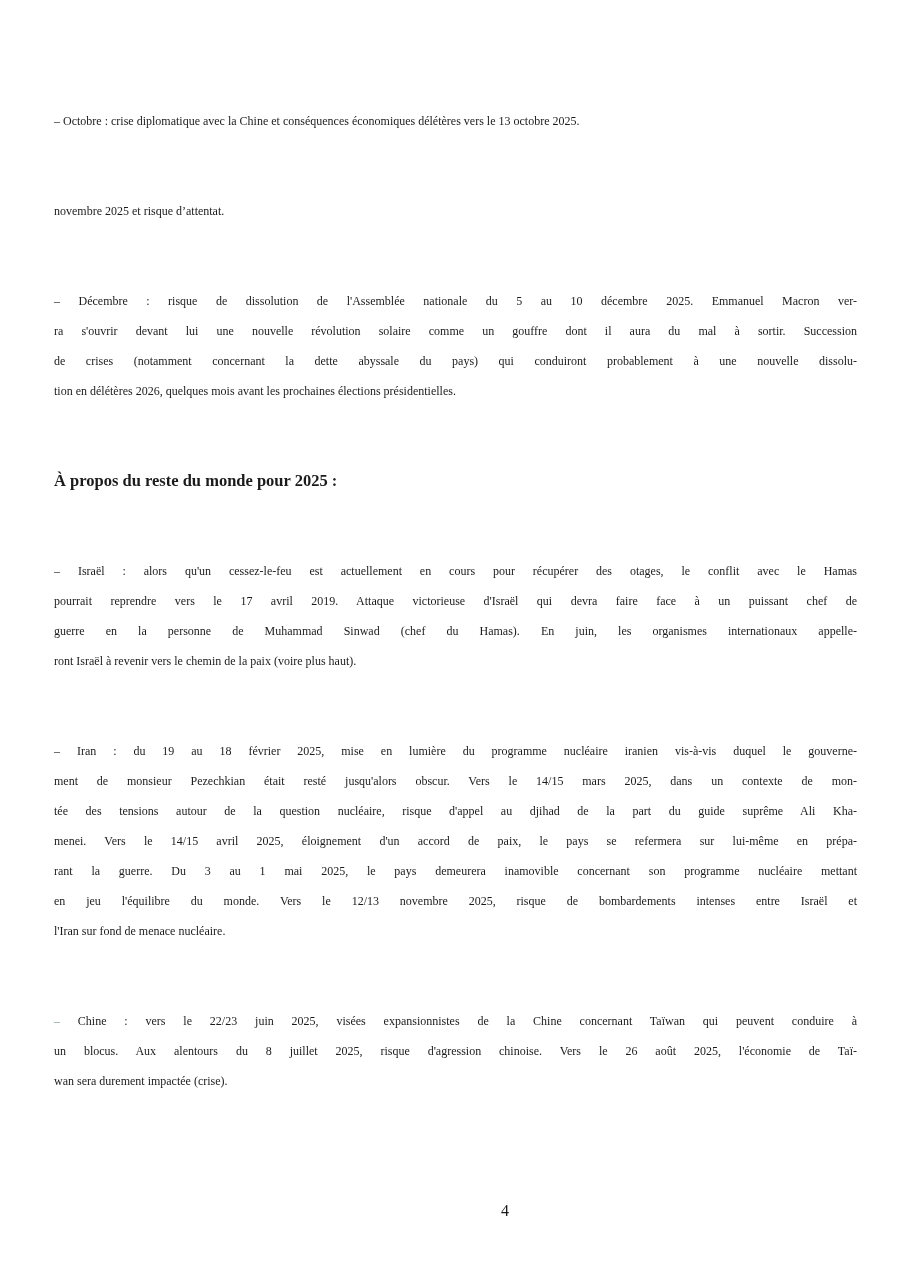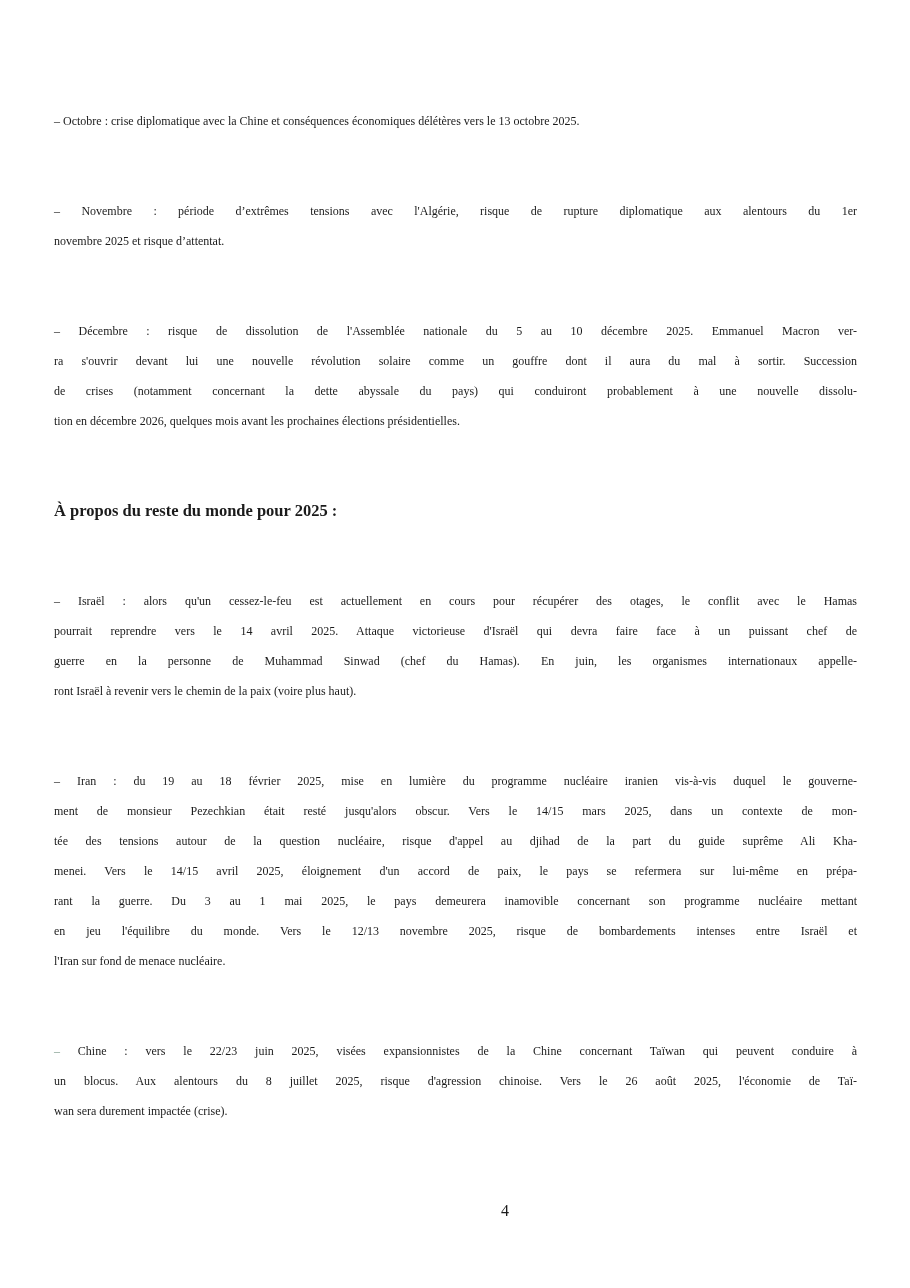--- a/index.html
+++ b/index.html
@@ -49,36 +49,35 @@
 </head>
 <body>
 
 <div class="content">
 
   <div class="para">
     <div class="ln l">– Octobre : crise diplomatique avec la Chine et conséquences économiques délétères vers le 13 octobre 2025.</div>
   </div>
 
   <div class="para">
-    <div class="ln j">– Novembre : période d’extrêmes tensions avec l'Algérie, risque de rupture diplomatique aux alentours du 1er</div>
     <div class="ln l">novembre 2025 et risque d’attentat.</div>
   </div>
 
   <div class="para">
     <div class="ln j">– Décembre : risque de dissolution de l'Assemblée nationale du 5 au 10 décembre 2025. Emmanuel Macron ver-</div>
     <div class="ln j">ra s'ouvrir devant lui une nouvelle révolution solaire comme un gouffre dont il aura du mal à sortir. Succession</div>
     <div class="ln j">de crises (notamment concernant la dette abyssale du pays) qui conduiront probablement à une nouvelle dissolu-</div>
-    <div class="ln l">tion en décembre 2026, quelques mois avant les prochaines élections présidentielles.</div>
+    <div class="ln l">tion en délétères 2026, quelques mois avant les prochaines élections présidentielles.</div>
   </div>
 
   <div class="heading">À propos du reste du monde pour 2025 :</div>
 
   <div class="para">
     <div class="ln j">– Israël : alors qu'un cessez-le-feu est actuellement en cours pour récupérer des otages, le conflit avec le Hamas</div>
-    <div class="ln j">pourrait reprendre vers le 14 avril 2025. Attaque victorieuse d'Israël qui devra faire face à un puissant chef de</div>
+    <div class="ln j">pourrait reprendre vers le 17 avril 2019. Attaque victorieuse d'Israël qui devra faire face à un puissant chef de</div>
     <div class="ln j">guerre en la personne de Muhammad Sinwad (chef du Hamas). En juin, les organismes internationaux appelle-</div>
     <div class="ln l">ront Israël à revenir vers le chemin de la paix (voire plus haut).</div>
   </div>
 
   <div class="para">
     <div class="ln j">– Iran : du 19 au 18 février 2025, mise en lumière du programme nucléaire iranien vis-à-vis duquel le gouverne-</div>
     <div class="ln j">ment de monsieur Pezechkian était resté jusqu'alors obscur. Vers le 14/15 mars 2025, dans un contexte de mon-</div>
     <div class="ln j">tée des tensions autour de la question nucléaire, risque d'appel au djihad de la part du guide suprême Ali Kha-</div>
     <div class="ln j">menei. Vers le 14/15 avril 2025, éloignement d'un accord de paix, le pays se refermera sur lui-même en prépa-</div>
     <div class="ln j">rant la guerre. Du 3 au 1 mai 2025, le pays demeurera inamovible concernant son programme nucléaire mettant</div>

